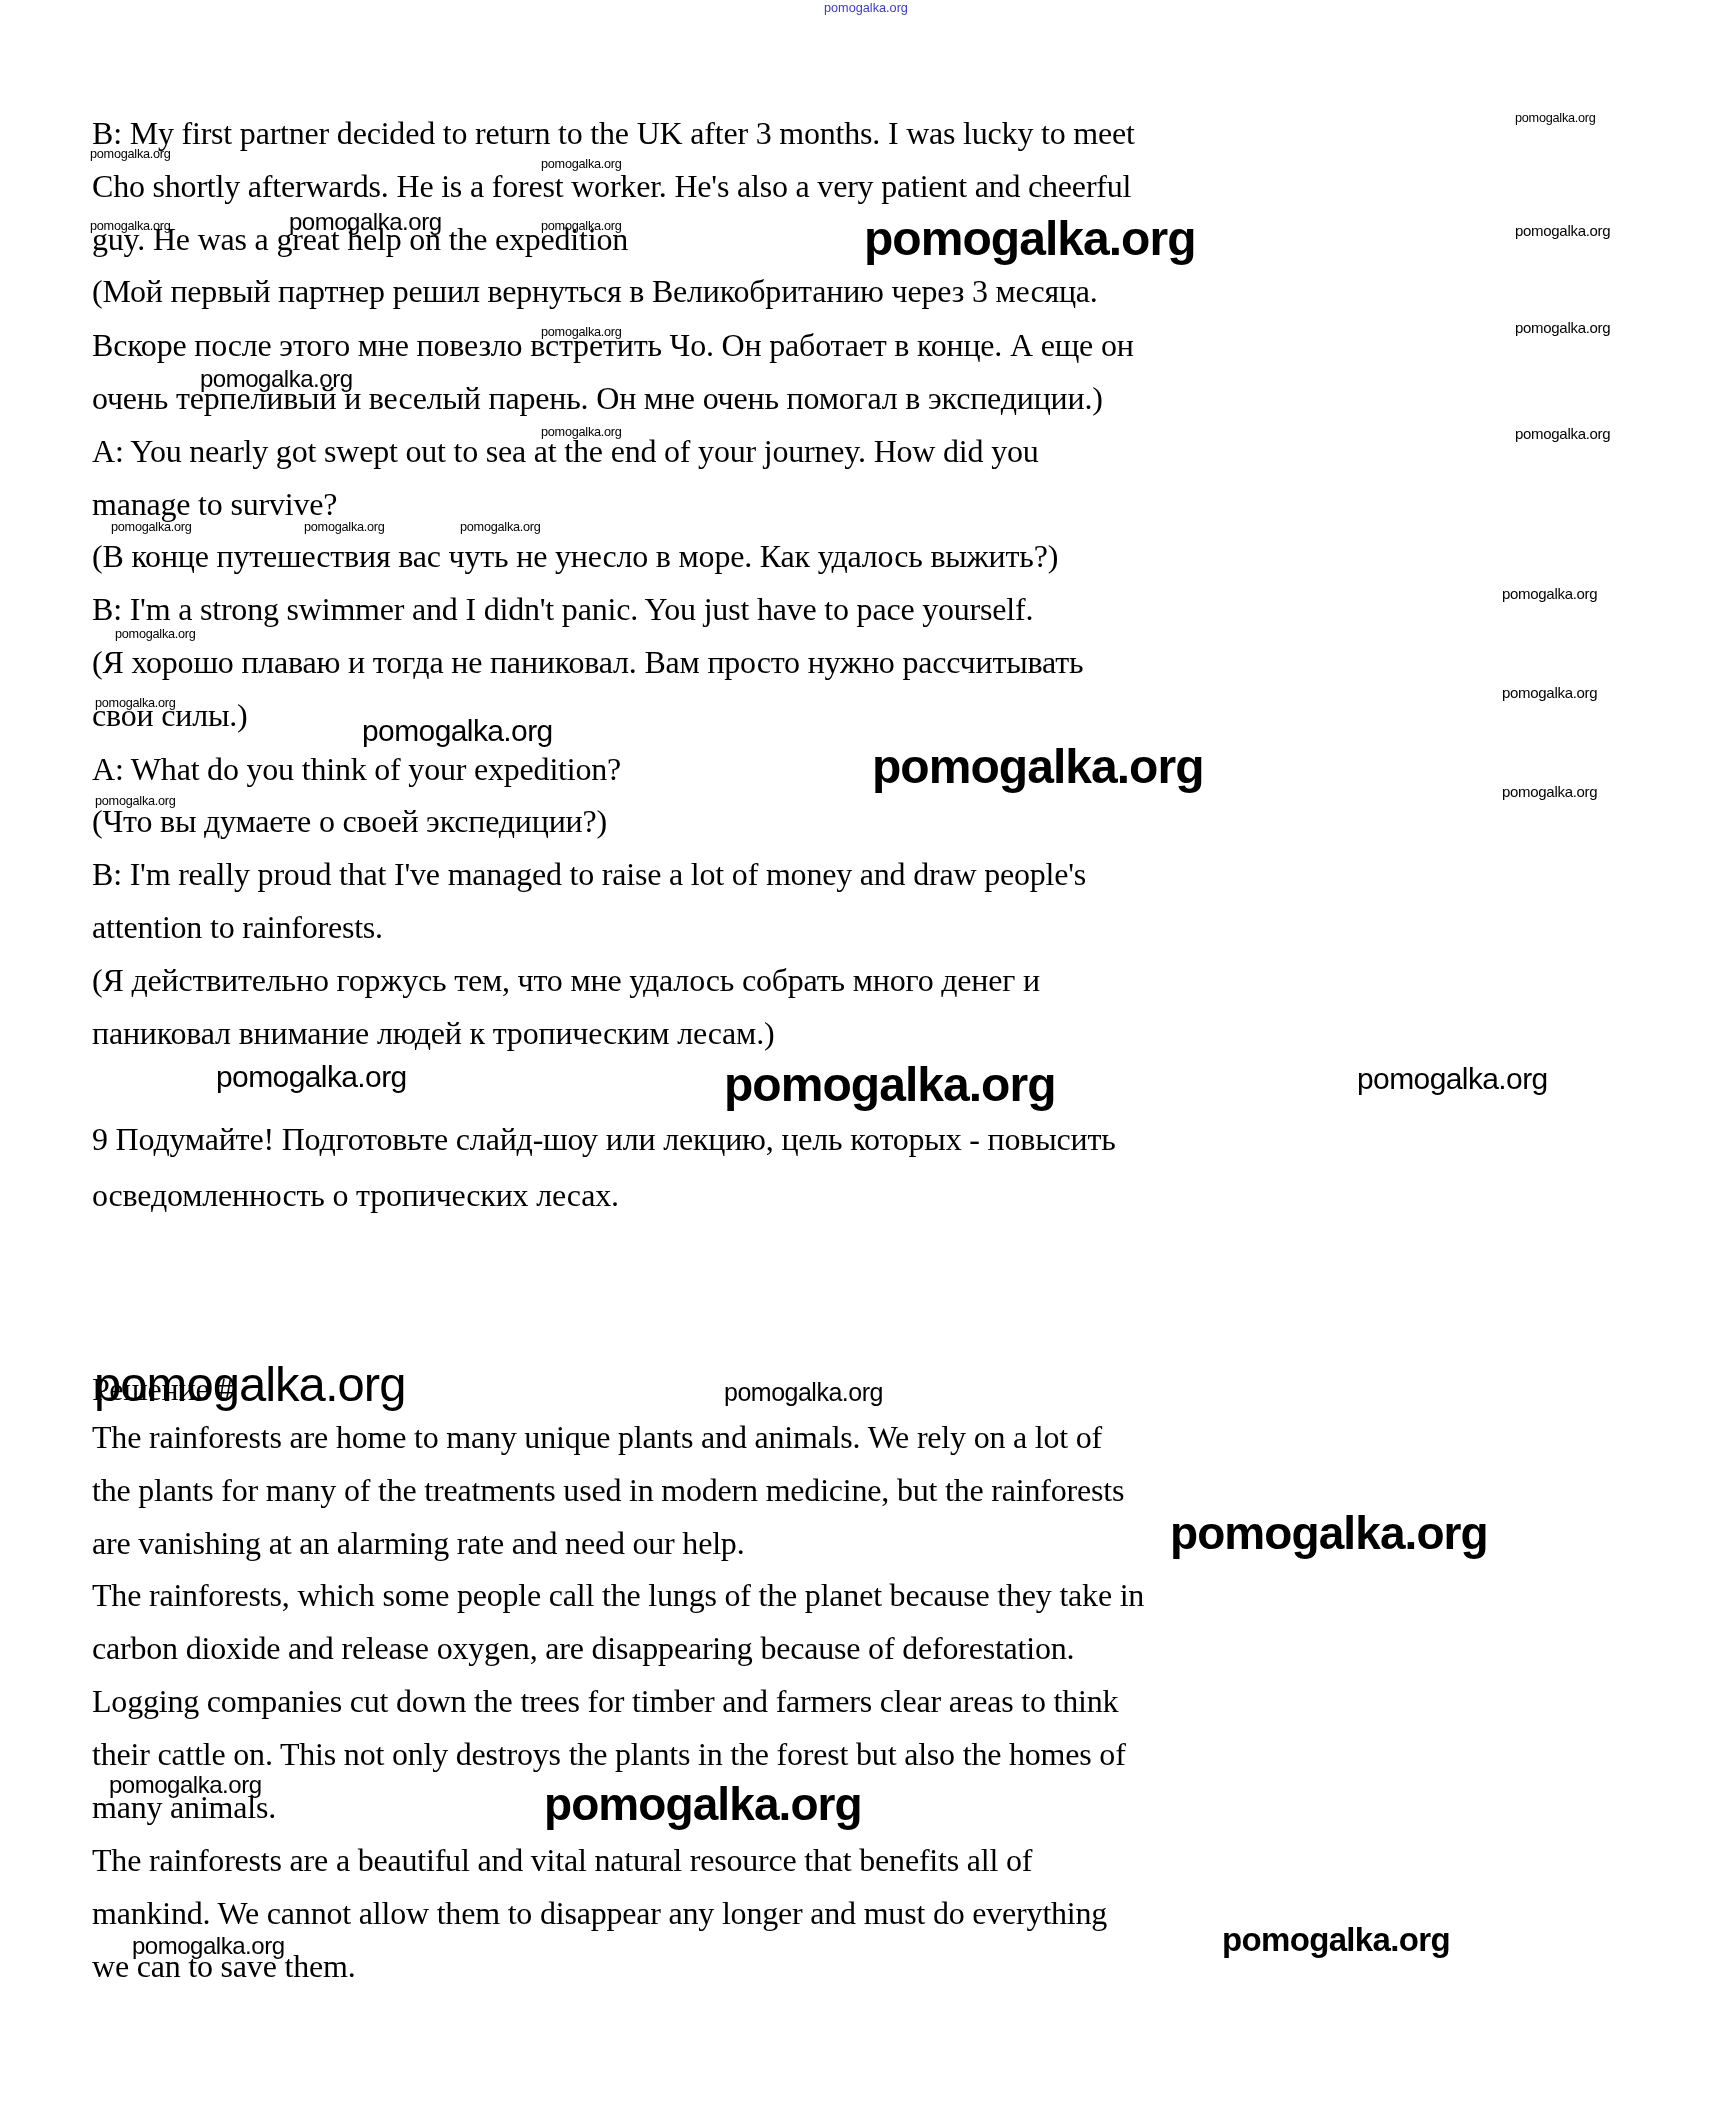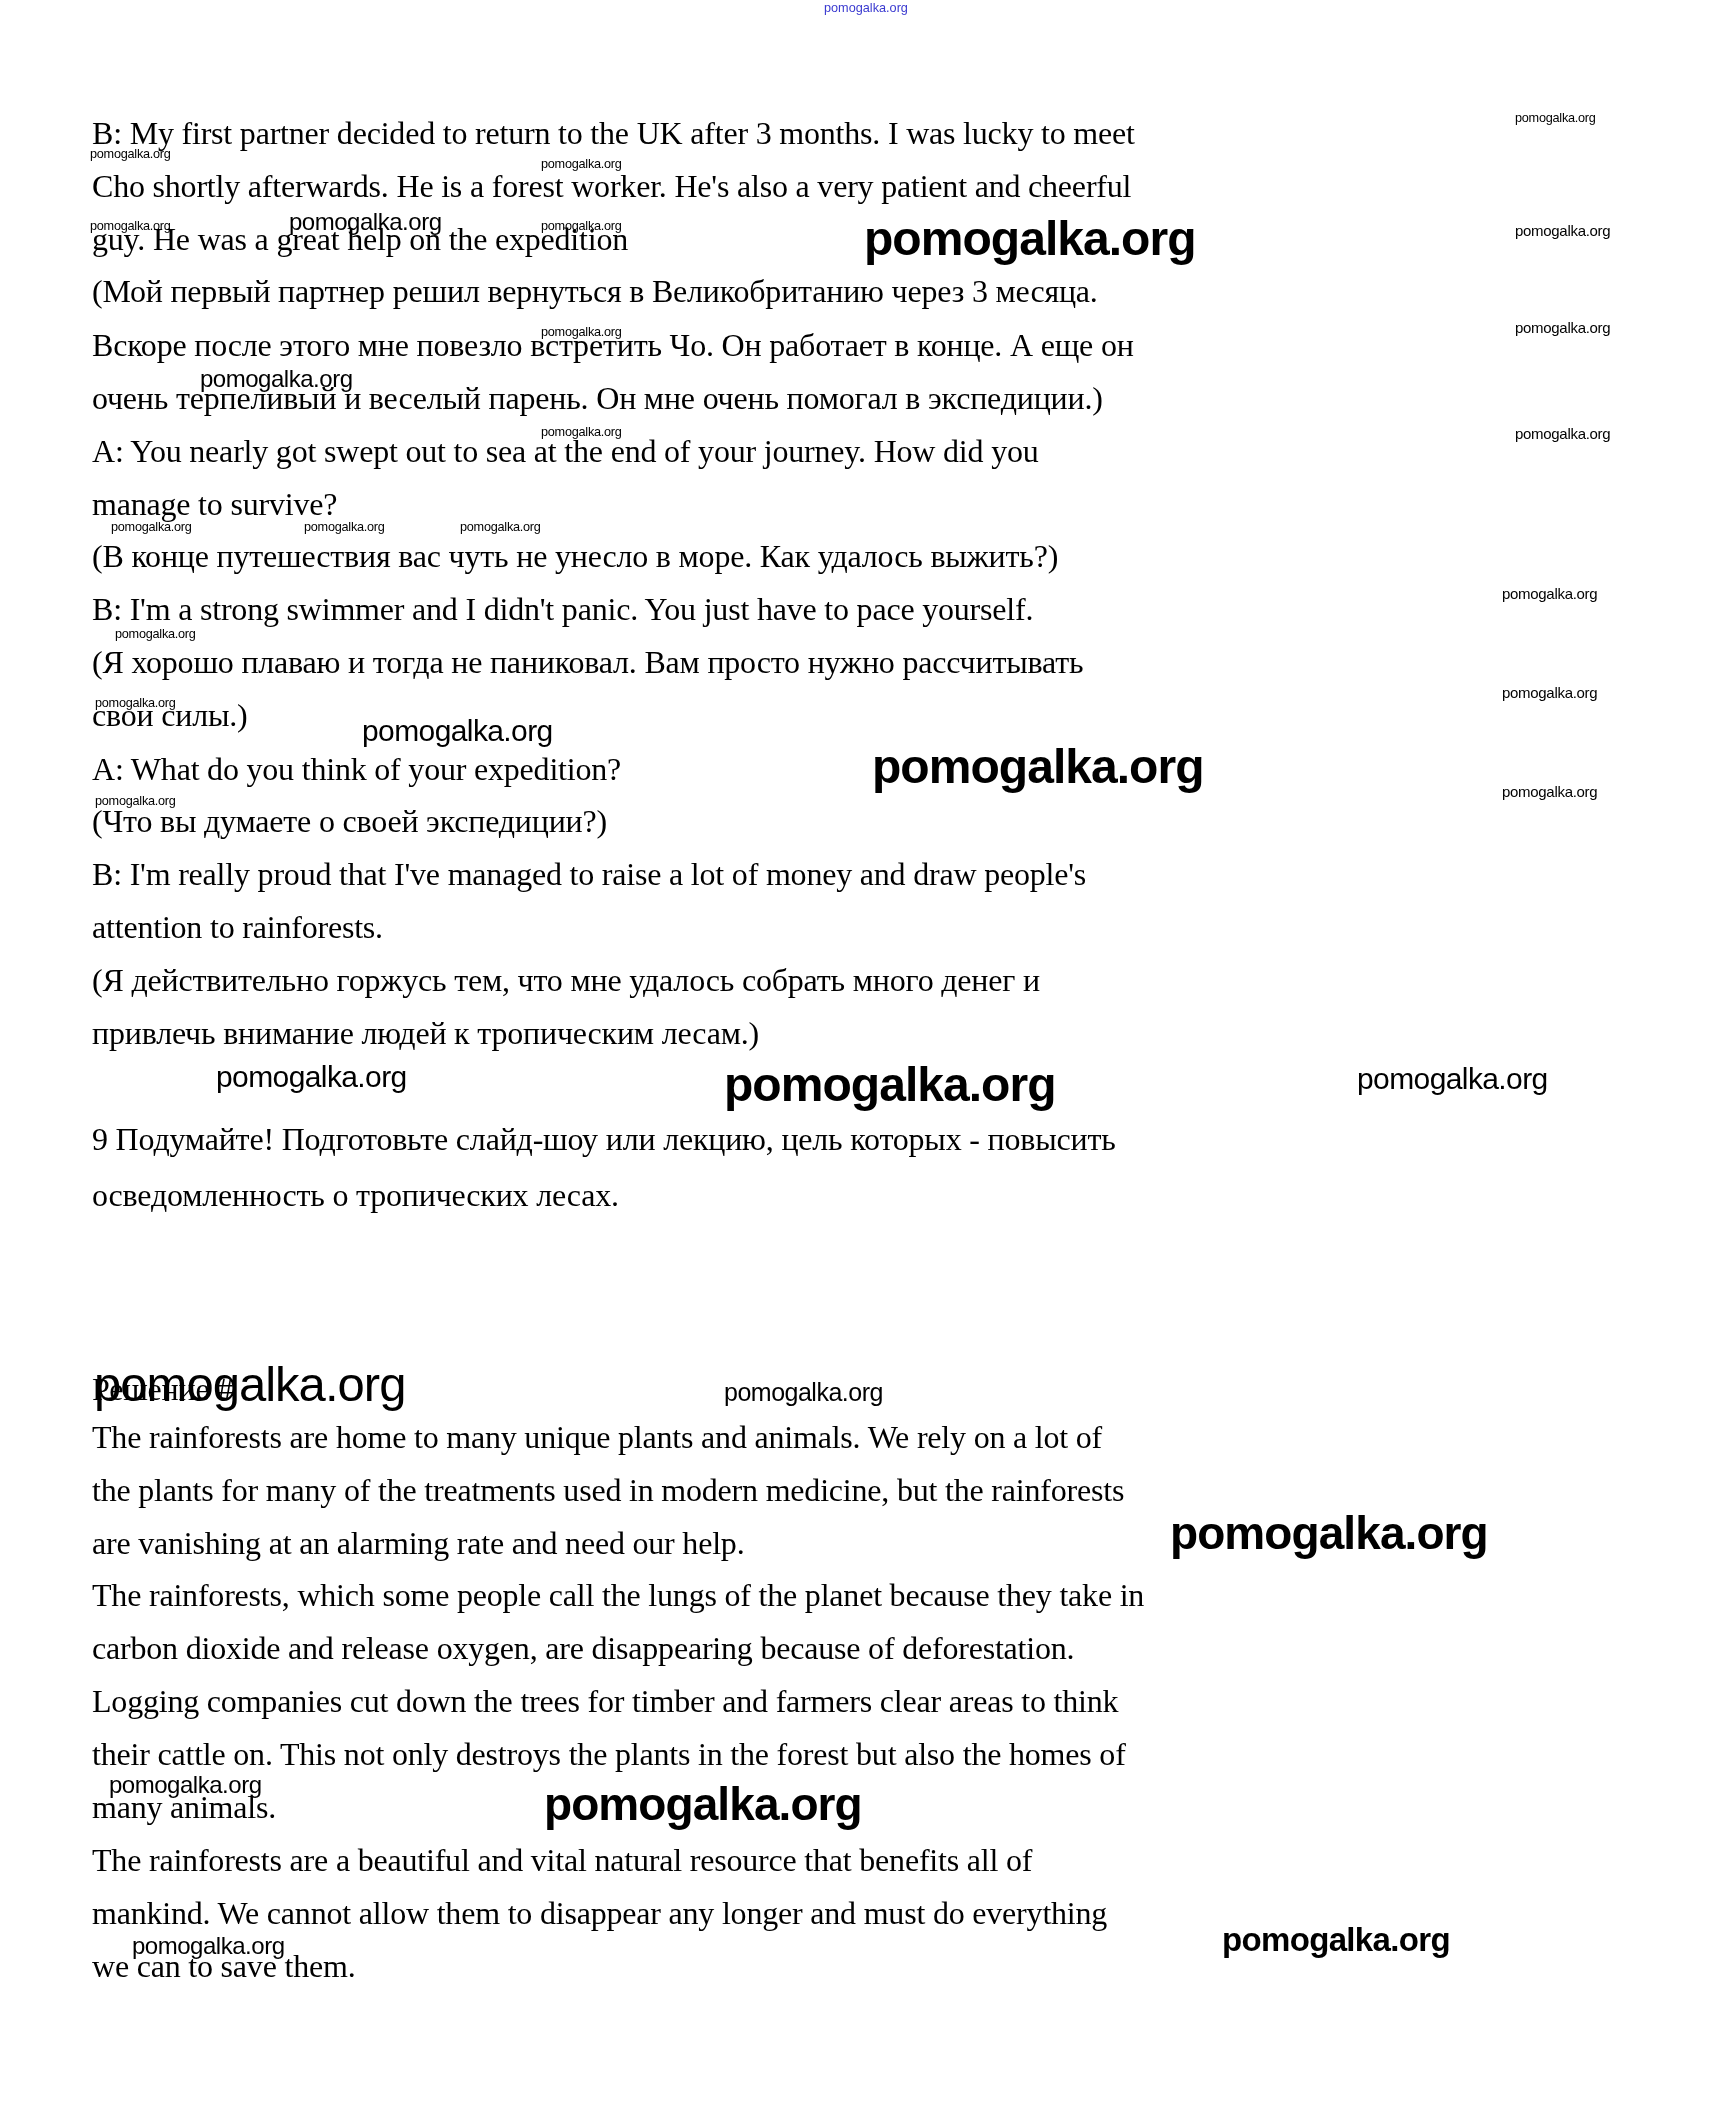--- a/index.html
+++ b/index.html
@@ -51,21 +51,21 @@
     <div class="ln" style="top:482px">manage to survive?</div>
     <div class="ln" style="top:534px">(В конце путешествия вас чуть не унесло в море. Как удалось выжить?)</div>
     <div class="ln" style="top:587px">B: I'm a strong swimmer and I didn't panic. You just have to pace yourself.</div>
     <div class="ln" style="top:640px">(Я хорошо плаваю и тогда не паниковал. Вам просто нужно рассчитывать</div>
     <div class="ln" style="top:693px">свои силы.)</div>
     <div class="ln" style="top:747px">A: What do you think of your expedition?</div>
     <div class="ln" style="top:799px">(Что вы думаете о своей экспедиции?)</div>
     <div class="ln" style="top:852px">B: I'm really proud that I've managed to raise a lot of money and draw people's</div>
     <div class="ln" style="top:905px">attention to rainforests.</div>
     <div class="ln" style="top:958px">(Я действительно горжусь тем, что мне удалось собрать много денег и</div>
-    <div class="ln" style="top:1011px">привлечь внимание людей к тропическим лесам.)</div>
+    <div class="ln" style="top:1011px">паниковал внимание людей к тропическим лесам.)</div>
   </div>
 
   <div>
     <div class="ln" style="top:1117px">9 Подумайте! Подготовьте слайд-шоу или лекцию, цель которых - повысить</div>
     <div class="ln" style="top:1173px">осведомленность о тропических лесах.</div>
   </div>
 
   <div>
     <div class="ln bold" style="top:1320px">Решение #</div>
     <div class="ln" style="top:1415px">The rainforests are home to many unique plants and animals. We rely on a lot of</div>

